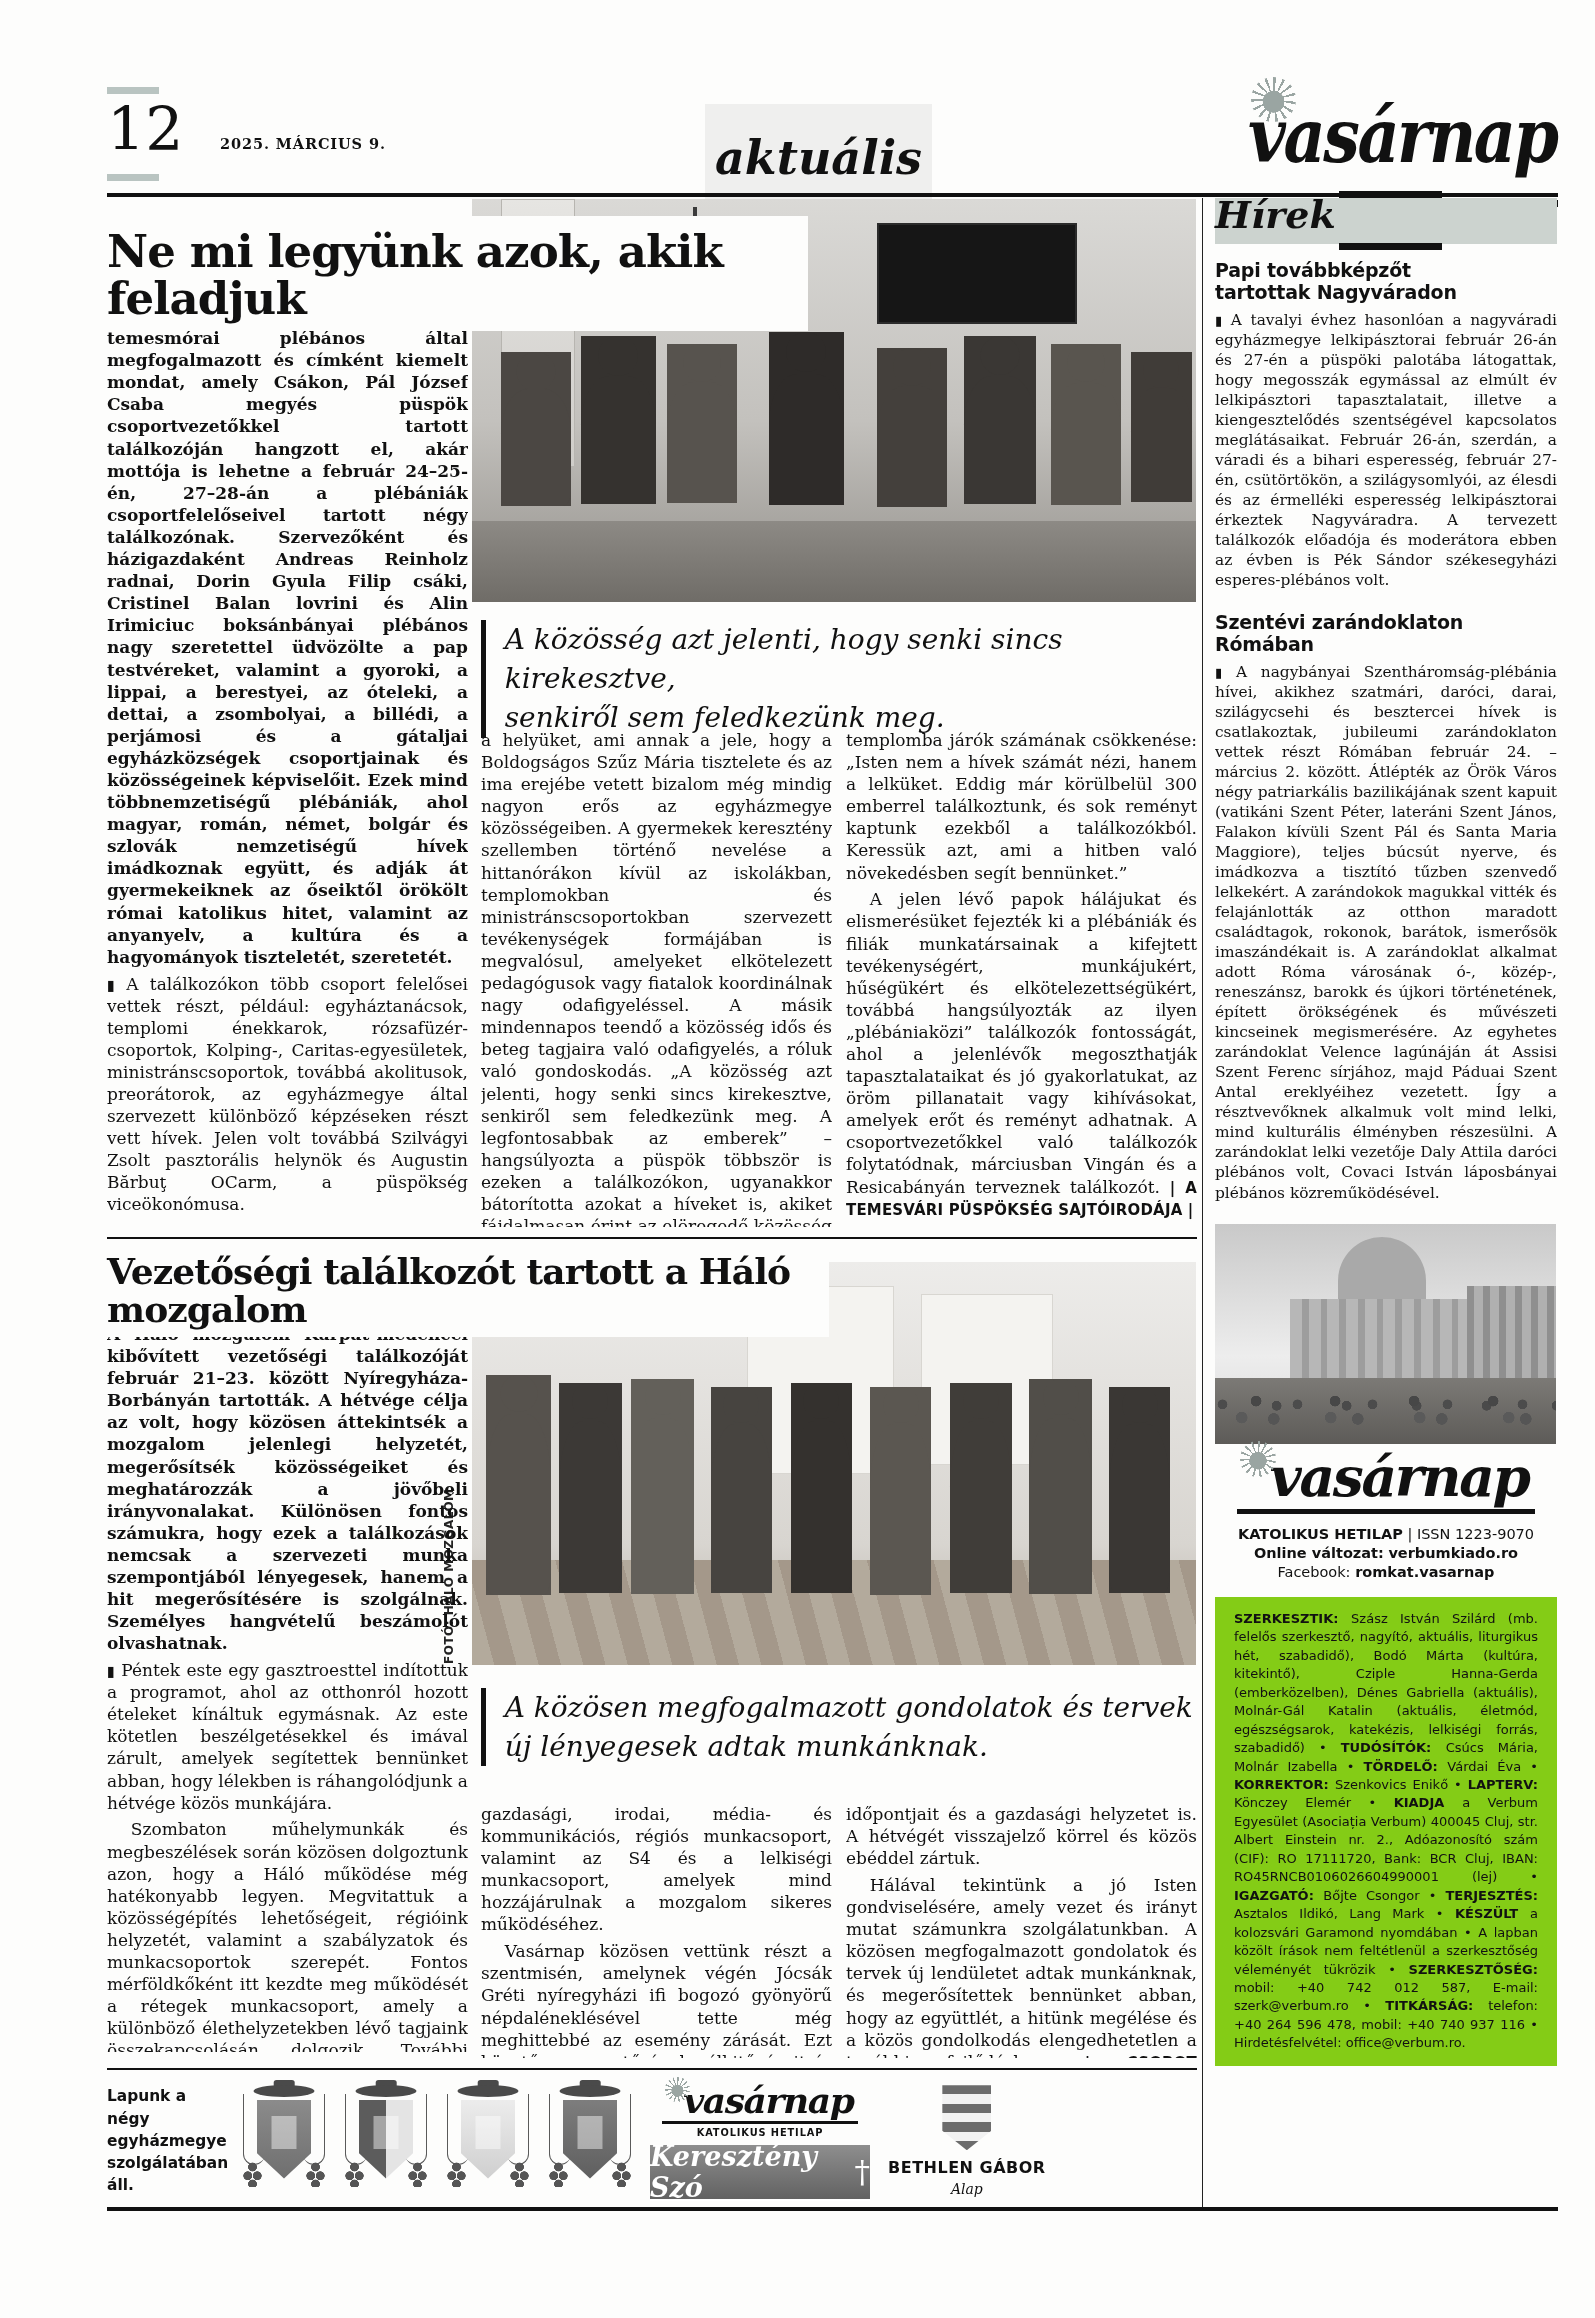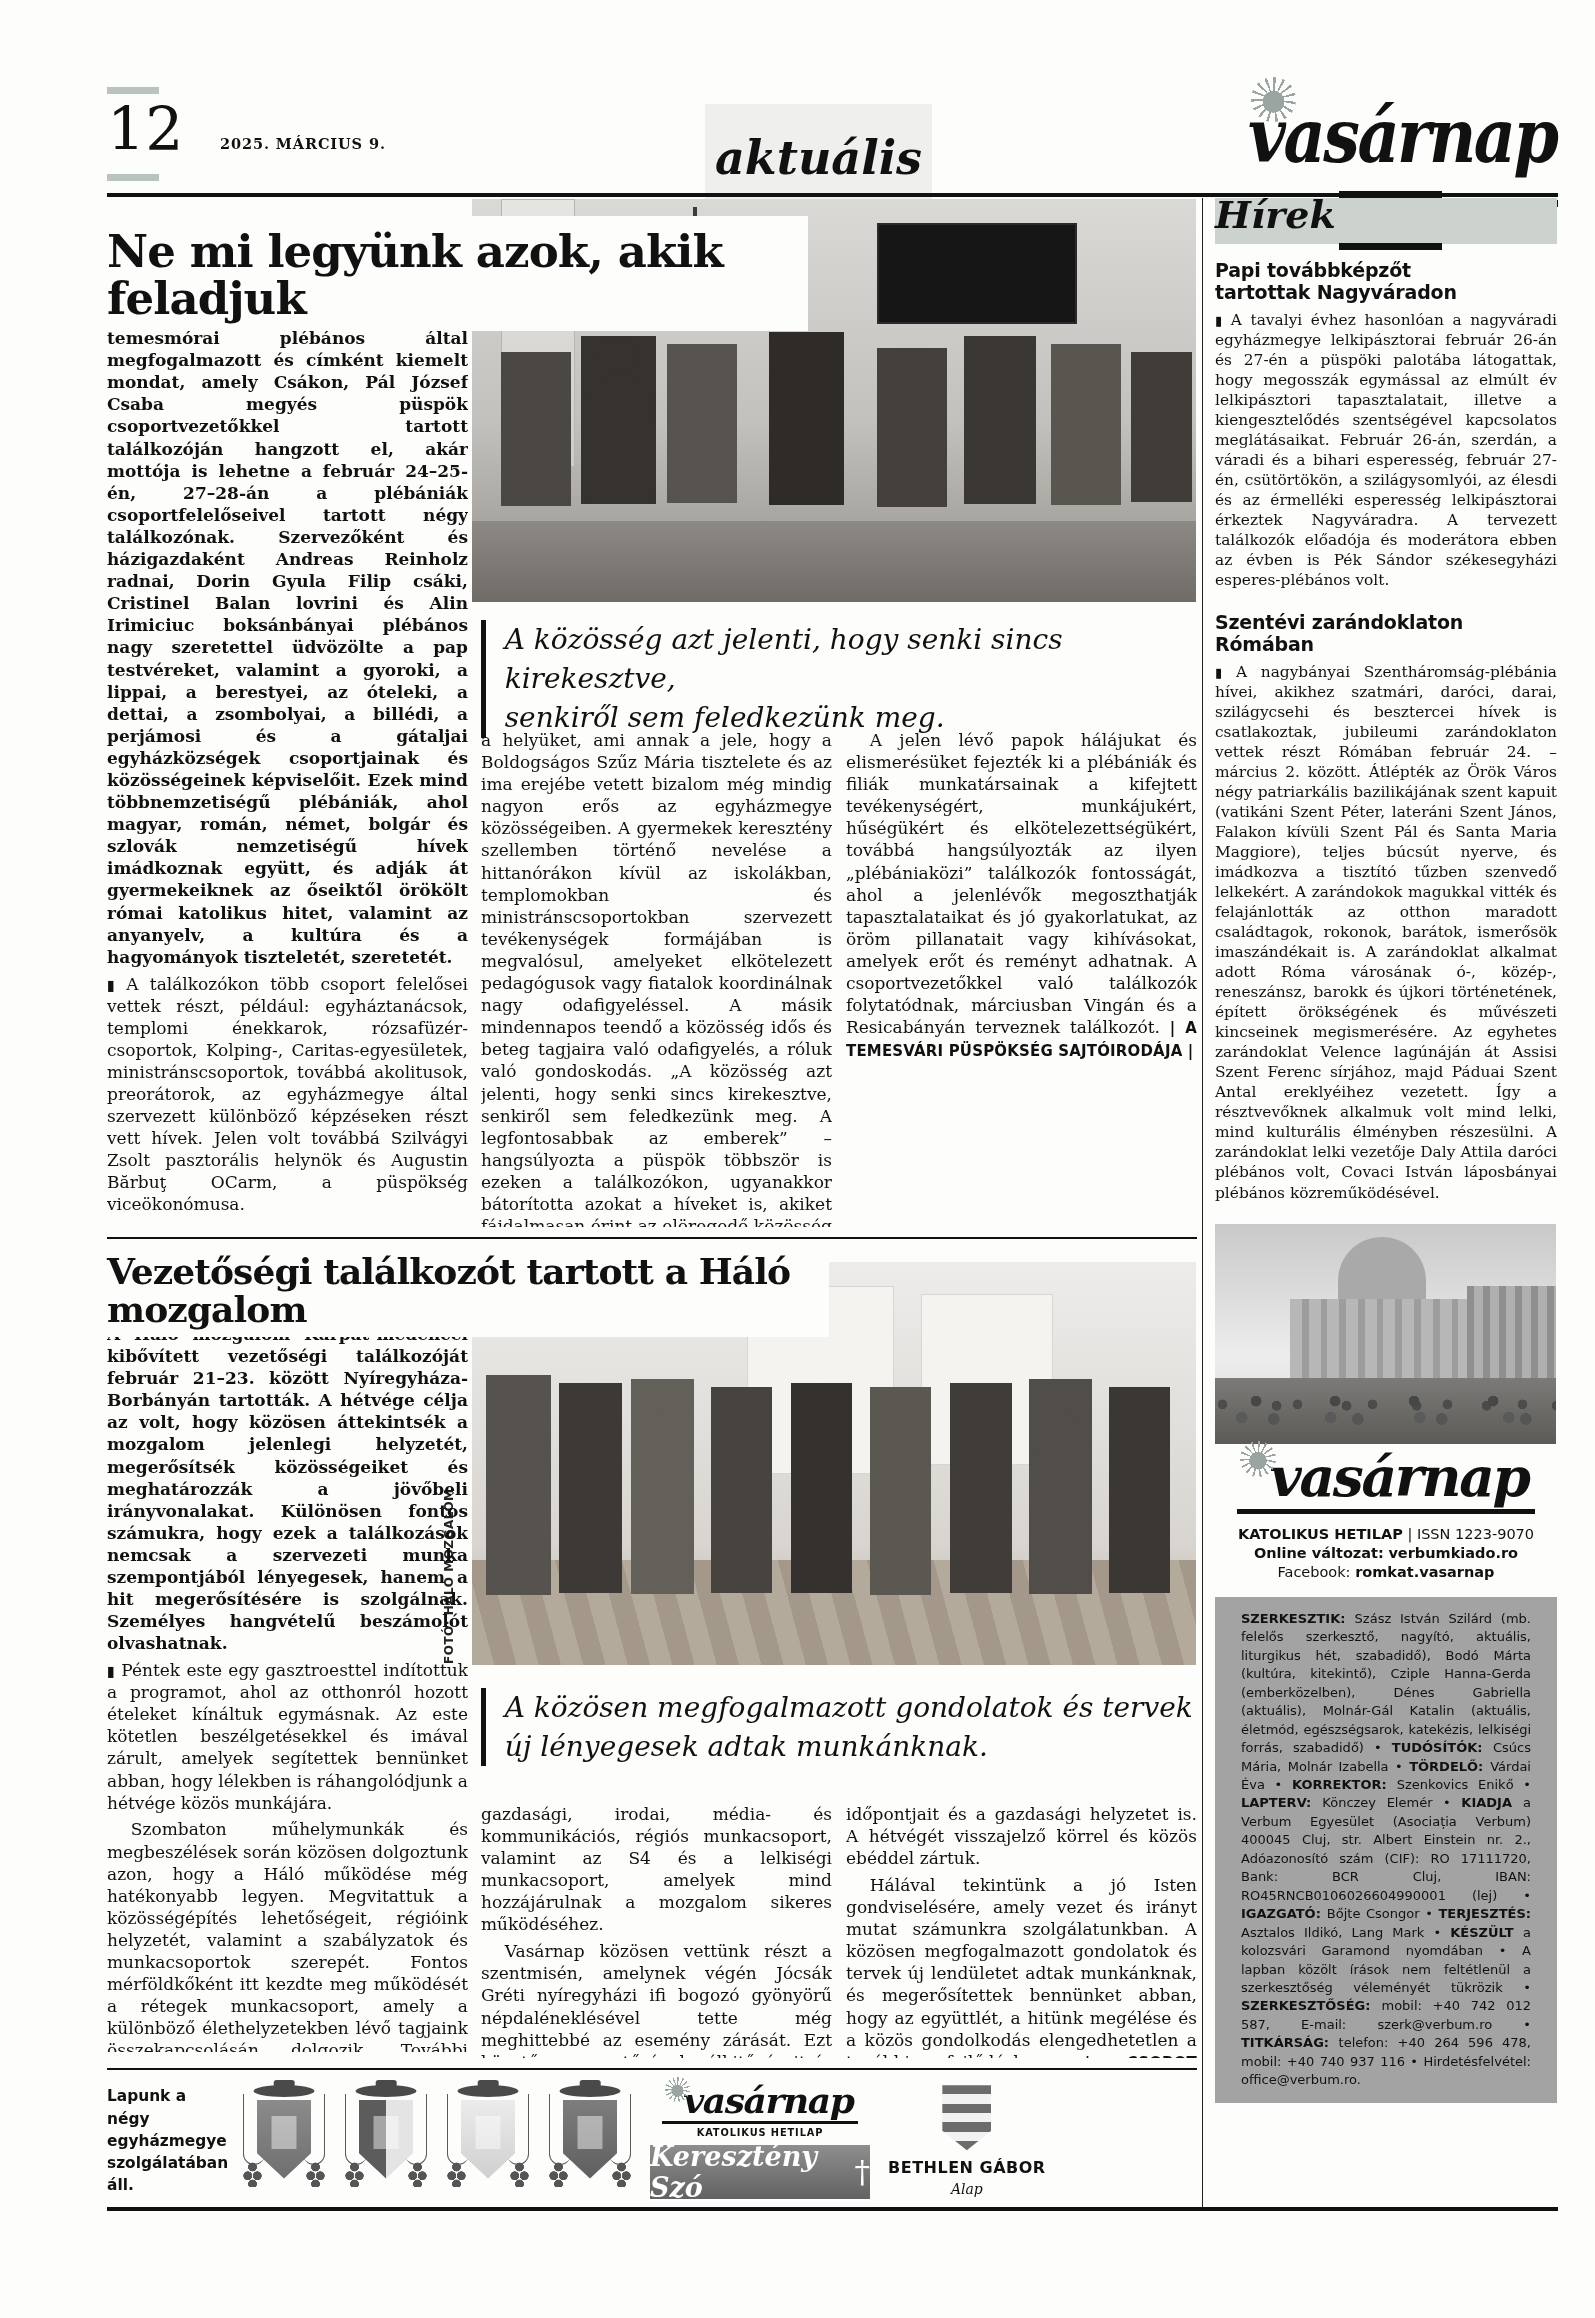--- a/index.html
+++ b/index.html
@@ -136,21 +136,21 @@
   #rightcol{left:1215px;top:260px;width:342px;height:1944px;overflow:hidden;}
   .newstitle{font-family:"DejaVu Sans","Liberation Sans",sans-serif;font-weight:bold;
       font-size:19px;line-height:1.15;margin:0 0 6.5px 0;letter-spacing:-0.2px;}
   .newsbody{font-size:15.4px;line-height:1.3;margin-bottom:21.5px;}
   #brandblock{text-align:center;margin:4.7px 0 17px 0;position:relative;}
   #brandblock .blogo{font-style:italic;font-weight:bold;font-size:55px;letter-spacing:-2.3px;line-height:1;display:inline-block;
       border-bottom:5.1px solid #111;padding:0 6.5px 5.6px 33px;position:relative;}
   #brandblock .sun-b{position:absolute;left:2.8px;top:-7.5px;width:36px;height:36px;}
   #brandblock .bl1{font-family:"DejaVu Sans","Liberation Sans",sans-serif;font-size:14.5px;margin-top:12px;}
   #brandblock .bl2,#brandblock .bl3{font-family:"DejaVu Sans","Liberation Sans",sans-serif;font-size:14.5px;margin-top:2.8px;}
-  #imprint{background:#a3a3a3;padding:13px 26px;font-family:"DejaVu Sans","Liberation Sans",sans-serif;
+  #imprint{background:#84cc16;padding:13px 19px;font-family:"DejaVu Sans","Liberation Sans",sans-serif;
       font-size:13px;line-height:1.42;text-align:justify;}
 </style>
 </head>
 <body>
 
 <div id="page">
 
   <div class="abs graydash" id="dash-top"></div>
   <div class="abs" id="pagenum">12</div>
   <div class="abs graydash" id="dash-bot"></div>
@@ -227,20 +227,21 @@
 
   <div class="abs colbox jtext" style="left:107px;top:305px;width:361px;height:916px;">
     <p class="lead">A Noviţa Drăghia berestyei és temesmórai plébános által megfogalmazott és címként kiemelt mondat, amely Csákon, Pál József Csaba megyés püspök csoportvezetőkkel tartott találkozóján hangzott el, akár mottója is lehetne a február 24–25-én, 27–28-án a plébániák csoportfelelőseivel tartott négy találkozónak. Szervezőként és házigazdaként Andreas Reinholz radnai, Dorin Gyula Filip csáki, Cristinel Balan lovrini és Alin Irimiciuc boksánbányai plébános nagy szeretettel üdvözölte a pap testvéreket, valamint a gyoroki, a lippai, a berestyei, az óteleki, a dettai, a zsombolyai, a billédi, a perjámosi és a gátaljai egyházközségek csoportjainak és közösségeinek képviselőit. Ezek mind többnemzetiségű plébániák, ahol magyar, román, német, bolgár és szlovák nemzetiségű hívek imádkoznak együtt, és adják át gyermekeiknek az őseiktől örökölt római katolikus hitet, valamint az anyanyelv, a kultúra és a hagyományok tiszteletét, szeretetét.</p>
     <p><span class="pmark">▮</span> <span>A találkozókon több csoport felelősei vettek részt, például: egyháztanácsok, templomi énekkarok, rózsafüzér-csoportok, Kolping-, Caritas-egyesületek, ministránscsoportok, továbbá akolitusok, preorátorok, az egyházmegye által szervezett különböző képzéseken részt vett hívek. Jelen volt továbbá Szilvágyi Zsolt pasztorális helynök és Augustin Bărbuţ OCarm, a püspökség viceökonómusa.</span></p>
     <p class="ind">Kétségtelenül a legnépesebbek a rózsafüzércsoportok, ahol idősebb asszonyok és fiatalok egyaránt megtalálják</p>
   </div>
   <div class="abs colbox jtext" style="left:481px;top:729px;width:351px;height:498px;">
     <p>a helyüket, ami annak a jele, hogy a Boldogságos Szűz Mária tisztelete és az ima erejébe vetett bizalom még mindig nagyon erős az egyházmegye közösségeiben. A gyermekek keresztény szellemben történő nevelése a hittanórákon kívül az iskolákban, templomokban és ministránscsoportokban szervezett tevékenységek formájában is megvalósul, amelyeket elkötelezett pedagógusok vagy fiatalok koordinálnak nagy odafigyeléssel. A másik mindennapos teendő a közösség idős és beteg tagjaira való odafigyelés, a róluk való gondoskodás. „A közösség azt jelenti, hogy senki sincs kirekesztve, senkiről sem feledkezünk meg. A legfontosabbak az emberek” – hangsúlyozta a püspök többször is ezeken a találkozókon, ugyanakkor bátorította azokat a híveket is, akiket fájdalmasan érint az elöregedő közösség és a</p>
   </div>
   <div class="abs colbox jtext" style="left:846px;top:729px;width:351px;height:498px;">
+    <p>templomba járók számának csökkenése: „Isten nem a hívek számát nézi, hanem a lelküket. Eddig már körülbelül 300 emberrel találkoztunk, és sok reményt kaptunk ezekből a találkozókból. Keressük azt, ami a hitben való növekedésben segít bennünket.”</p>
     <p class="ind"><span>A jelen lévő papok hálájukat és elismerésüket fejezték ki a plébániák és filiák munkatársainak a kifejtett tevékenységért, munkájukért, hűségükért és elkötelezettségükért, továbbá hangsúlyozták az ilyen „plébániaközi” találkozók fontosságát, ahol a jelenlévők megoszthatják tapasztalataikat és jó gyakorlatukat, az öröm pillanatait vagy kihívásokat, amelyek erőt és reményt adhatnak. A csoportvezetőkkel való találkozók folytatódnak, márciusban Vingán és a Resicabányán terveznek találkozót.</span> <span class="byline">| A TEMESVÁRI PÜSPÖKSÉG SAJTÓIRODÁJA |</span></p>
   </div>
 
   <div class="abs rule" id="a1rule"></div>
 
   <div class="abs" id="photo2">
     <div class="sheet" style="left:38%;top:6%;width:20%;height:46%;"></div>
     <div class="sheet" style="left:62%;top:8%;width:18%;height:42%;"></div>
     <div class="parquet"></div>
     <div class="fig" style="left:2%;top:28%;width:65px;height:220px;background:#56524d;">

